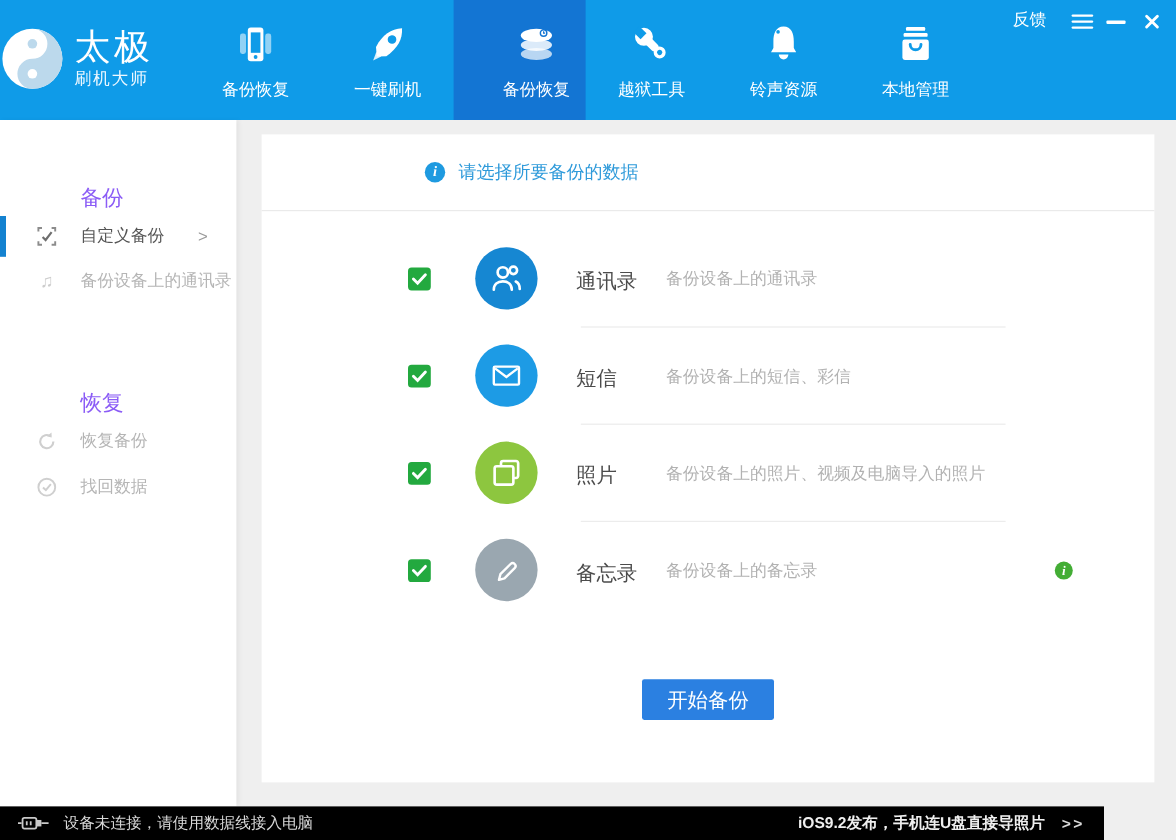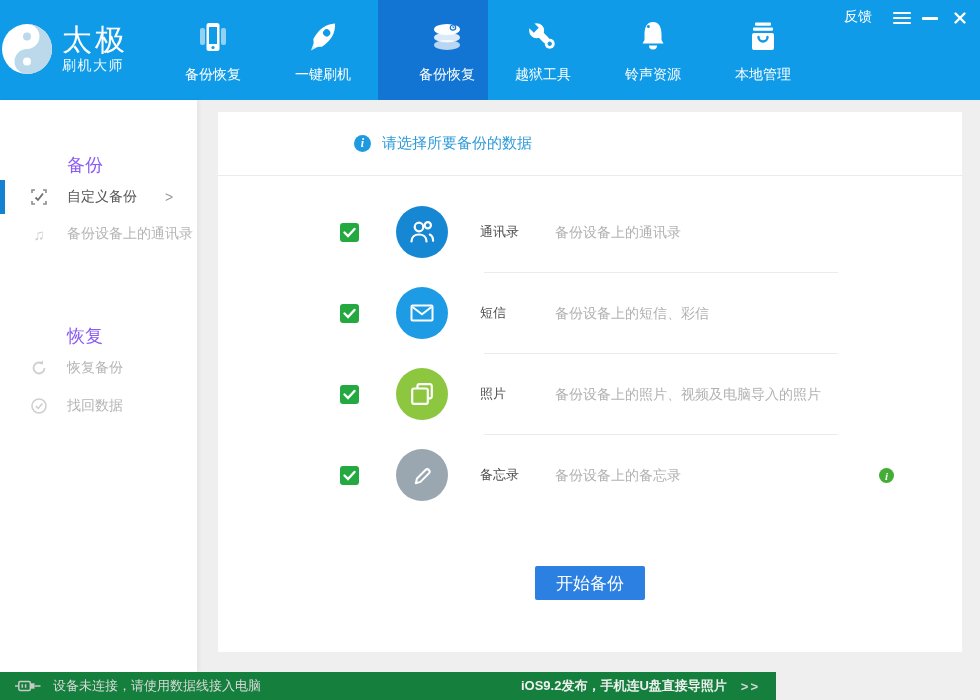--- a/index.html
+++ b/index.html
@@ -51,26 +51,26 @@
   .prompt-text { margin-left:11px; font-size:15px; color:#2e9ada; }
   .rows { padding-top:16px; }
   .row { position:relative; height:81px; }
   .row.lined::after { content:""; position:absolute; left:266px; right:124px; bottom:0; height:1px; background:#ececec; }
   .checkbox { position:absolute; left:122px; top:31px; width:19px; height:19px; border-radius:3px; background:#23a93f; cursor:pointer; }
   .circle { position:absolute; left:178px; top:14px; width:52px; height:52px; border-radius:50%; display:flex; align-items:center; justify-content:center; }
   .c-contacts { background:#1687d2; }
   .c-sms { background:#1d9be5; }
   .c-photos { background:#8dc63f; }
   .c-notes { background:#9aa7b0; }
-  .row-title { position:absolute; left:262px; top:31px; font-size:13px; color:#4c4c4c; }
+  .row-title { position:absolute; left:262px; top:31px; font-size:17px; color:#4c4c4c; }
   .row-desc { position:absolute; left:337px; top:32px; font-size:14px; color:#b2b2b2; }
   .info-green { position:absolute; left:661px; top:33px; width:15px; height:15px; border-radius:50%; background:#43ad35; color:#fff; display:flex; align-items:center; justify-content:center; font-family:"Liberation Serif","DejaVu Serif",serif; font-style:italic; font-weight:bold; font-size:11px; }
   .start-btn { position:absolute; left:50%; transform:translateX(-50%); top:454px; width:110px; height:34px; background:#2b80e1; color:#ffffff; font-size:17px; border:none; border-radius:2px; display:flex; align-items:center; justify-content:center; cursor:pointer; }
   
-  .statusbar { position:absolute; left:0; top:672px; width:776px; height:28px; background:#15803d; display:flex; align-items:center; color:#d8d8d8; font-size:13px; }
+  .statusbar { position:absolute; left:0; top:672px; width:920px; height:28px; background:#000000; display:flex; align-items:center; color:#d8d8d8; font-size:13px; }
   .usb-icon { margin-left:15px; display:flex; align-items:center; }
   .status-left { margin-left:12px; }
   .status-right { margin-left:auto; color:#efefef; font-weight:bold; }
   .status-arrows { margin:0 16px 0 14px; color:#d8d8d8; font-weight:bold; letter-spacing:2px; cursor:pointer; }
 </style>
 </head>
 <body>
 
 <div class="header">
   <div class="logo">

